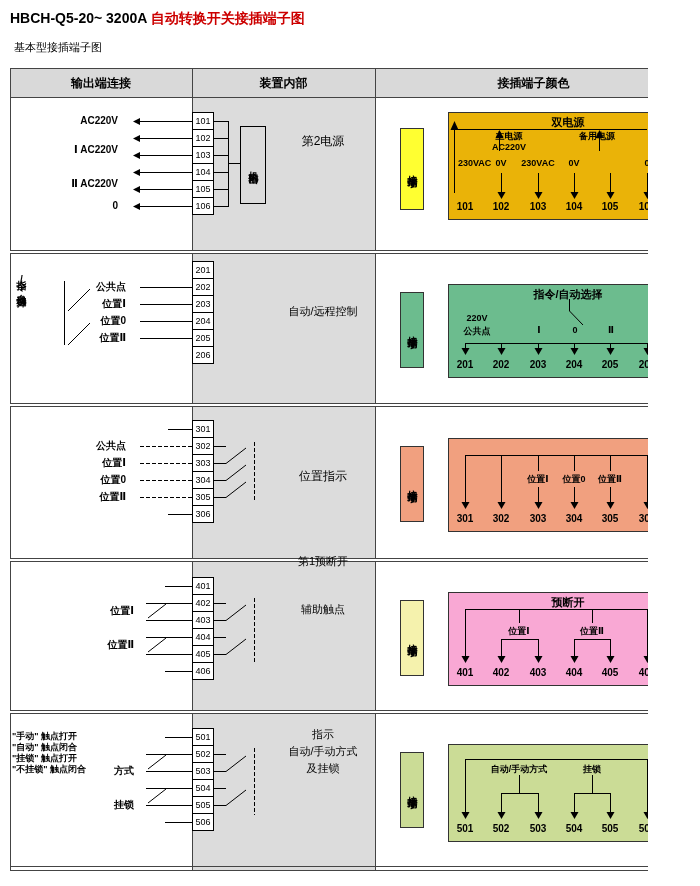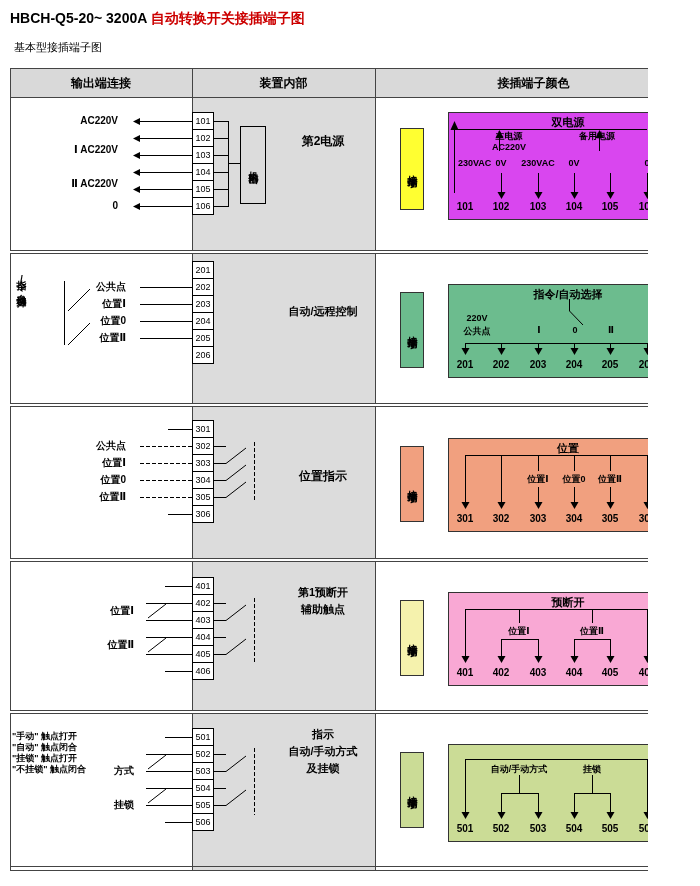--- a/index.html
+++ b/index.html
@@ -10,21 +10,21 @@
 .subtitle{position:absolute;font-size:11px}
 .hlabel{position:absolute;font-size:12px;font-weight:bold;text-align:center}
 .sep{position:absolute;left:10px;width:682px;height:4px;background:#fff;border-top:1px solid #444;border-bottom:1px solid #444}
 .tstrip{position:absolute;width:22px}
 .tbox{height:18px;margin-top:-1px;border:1px solid #000;background:#fff;font-size:9px;display:flex;align-items:center;justify-content:center}
 .tbox:first-child{margin-top:0}
 .llabel{position:absolute;font-size:10px;font-weight:bold;text-align:right;white-space:nowrap;height:14px;line-height:14px}
 .note{position:absolute;font-size:9px;font-weight:bold;white-space:nowrap}
 .vtext{position:absolute;writing-mode:vertical-rl;text-orientation:upright;font-size:10px;font-weight:bold;letter-spacing:1px}
 .inner-box{position:absolute;width:26px;height:78px;border:1px solid #000;writing-mode:vertical-rl;text-orientation:upright;font-size:10px;font-weight:bold;display:flex;align-items:center;justify-content:center;letter-spacing:1px}
-.mid-label{position:absolute;left:248px;width:150px;text-align:center;font-weight:bold;font-size:11px;white-space:nowrap}
+.mid-label{position:absolute;left:248px;width:150px;text-align:center;font-weight:normal;font-size:11px;white-space:nowrap}
 .tab{position:absolute;left:400px;width:24px;border:1px solid #333;writing-mode:vertical-rl;text-orientation:upright;font-size:10px;font-weight:bold;display:flex;align-items:center;justify-content:center;letter-spacing:1px}
 .panel{position:absolute;left:448px;width:240px;border:1px solid #333}
 .ptitle{position:absolute;left:0;top:2px;width:100%;text-align:center;font-size:11px;font-weight:bold}
 .pt{position:absolute;font-size:9px;font-weight:bold;text-align:center;white-space:nowrap}
 .pn{position:absolute;font-size:10px;font-weight:bold;text-align:center;width:36px}
 .psvg{position:absolute;left:0;top:0}
 </style>
 </head>
 <body>
 
@@ -93,21 +93,21 @@
       <line x1="0" y1="91.5" x2="14" y2="91.5"></line>
         <line x1="0" y1="108.5" x2="14" y2="108.5"></line>
       <line x1="14.5" y1="23" x2="14.5" y2="109"></line>
         <line x1="14" y1="65.5" x2="26" y2="65.5"></line>
     </g>
   </svg>
   <div class="inner-box" style="left:240px;top:126px;">机内输出</div>
   <div class="mid-label" style="top:133px;font-size:12px;">第2电源</div>
 
   <div class="tab" style="top: 128px; height: 82px; background-color: rgb(255, 255, 49);">接插端子</div>
-  <div class="panel" style="top: 112px; height: 108px; background-color: #d946ef;">
+  <div class="panel" style="top: 112px; height: 108px; background-color: #eab308;">
     <svg class="psvg" width="240" height="108">
       <g stroke="#000" fill="none">
         <line x1="5.5" y1="80" x2="5.5" y2="16"></line>
         <line x1="5" y1="16.5" x2="198" y2="16.5"></line>
         <line x1="50.5" y1="38" x2="50.5" y2="25"></line>
         <line x1="150.5" y1="38" x2="150.5" y2="25"></line>
         <line x1="52.5" y1="60" x2="52.5" y2="79"></line>
           <line x1="89.5" y1="60" x2="89.5" y2="79"></line>
         <line x1="125.5" y1="60" x2="125.5" y2="79"></line>
           <line x1="161.5" y1="60" x2="161.5" y2="79"></line>
@@ -259,21 +259,20 @@
       </g>
       <g fill="#000" stroke="none">
         <polygon points="12.5,63 20.5,63 16.5,70"></polygon>
           <polygon points="48.5,63 56.5,63 52.5,70"></polygon>
         <polygon points="85.5,63 93.5,63 89.5,70"></polygon>
           <polygon points="121.5,63 129.5,63 125.5,70"></polygon>
         <polygon points="157.5,63 165.5,63 161.5,70"></polygon>
           <polygon points="194.5,63 202.5,63 198.5,70"></polygon>
       </g>
     </svg>
-    <div class="ptitle">位置</div>
     <div class="pt" style="left:71px;top:34px;width:36px;background:inherit;">位置Ⅰ</div>
     <div class="pt" style="left:107px;top:34px;width:36px;background:inherit;">位置0</div>
     <div class="pt" style="left:143px;top:34px;width:36px;background:inherit;">位置Ⅱ</div>
     <div class="pn" style="left:0;top:74px;width:32px;">301</div>
     <div class="pn" style="left:34px;top:74px;">302</div>
     <div class="pn" style="left:71px;top:74px;">303</div>
     <div class="pn" style="left:107px;top:74px;">304</div>
     <div class="pn" style="left:143px;top:74px;">305</div>
     <div class="pn" style="left:180px;top:74px;">306</div>
   </div>
@@ -294,21 +293,21 @@
   <div class="llabel" style="left:50px;top:638px;width:84px;">位置Ⅱ</div>
 
   <div class="tstrip" style="left:192px;top:577px;">
     <div class="tbox">401</div>
     <div class="tbox">402</div>
     <div class="tbox">403</div>
     <div class="tbox">404</div>
     <div class="tbox">405</div>
     <div class="tbox">406</div>
   </div>
-  <div class="mid-label" style="top:585px;">第1预断开</div>
+  <div class="mid-label" style="top:554px;">第1预断开</div>
   <div class="mid-label" style="top:602px;">辅助触点</div>
   <svg class="abs" style="left:214px;top:580px;" width="62" height="100">
     <g stroke="#000" fill="none">
       <line x1="0" y1="23.5" x2="12" y2="23.5"></line>
         <line x1="0" y1="40.5" x2="12" y2="40.5"></line>
       <line x1="0" y1="57.5" x2="12" y2="57.5"></line>
         <line x1="0" y1="74.5" x2="12" y2="74.5"></line>
       <line x1="12" y1="40.5" x2="32" y2="25"></line>
         <line x1="12" y1="74.5" x2="32" y2="59"></line>
       <line x1="40.5" y1="18" x2="40.5" y2="82" stroke-dasharray="4 2"></line>

